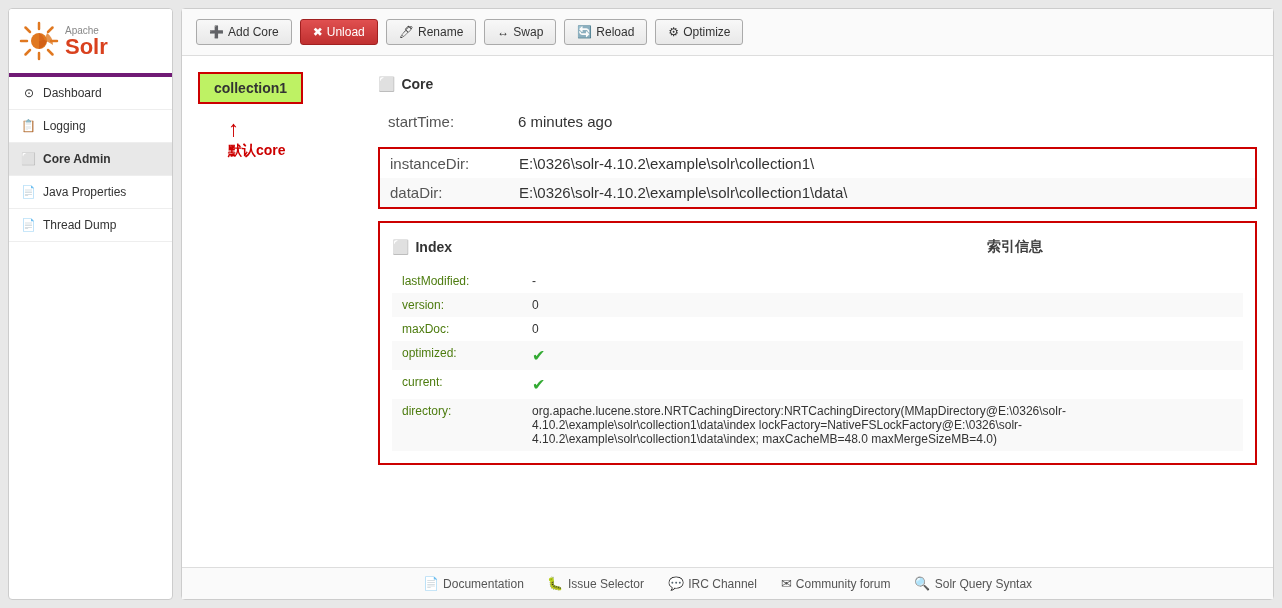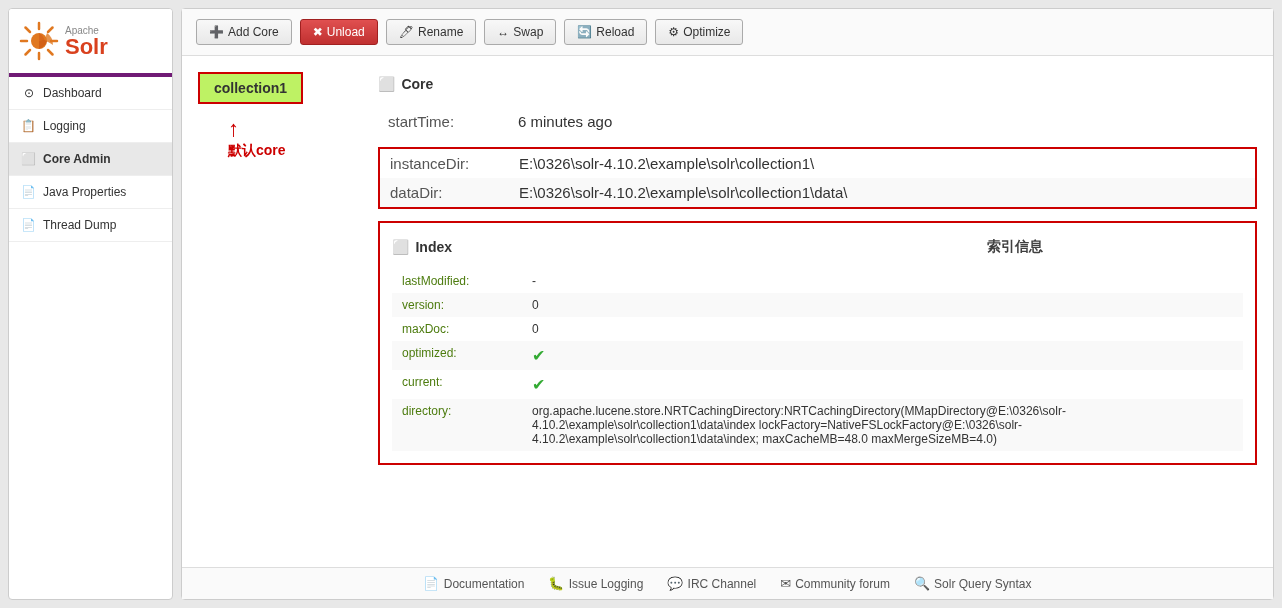--- a/index.html
+++ b/index.html
@@ -469,21 +469,21 @@
         </div>
       </div>
 
       <div class="footer">
         <a>
           <span class="icon-small">📄</span>
           <span>Documentation</span>
         </a>
         <a>
           <span class="icon-small">🐛</span>
-          <span>Issue Logging</span>
+          <span>Issue Selector</span>
         </a>
         <a>
           <span class="icon-small">💬</span>
           <span>IRC Channel</span>
         </a>
         <a>
           <span class="icon-small">✉</span>
           <span>Community forum</span>
         </a>
         <a>

